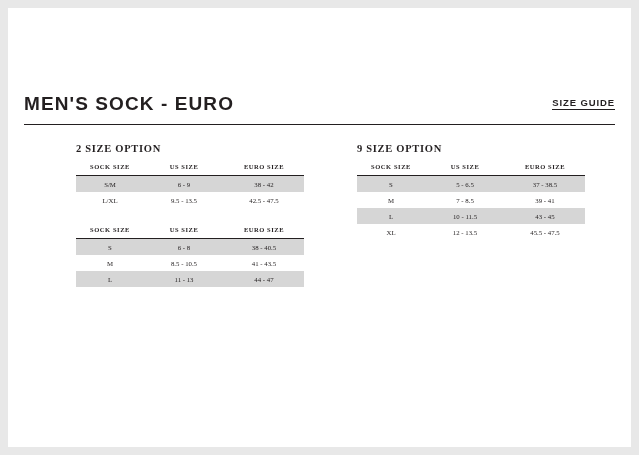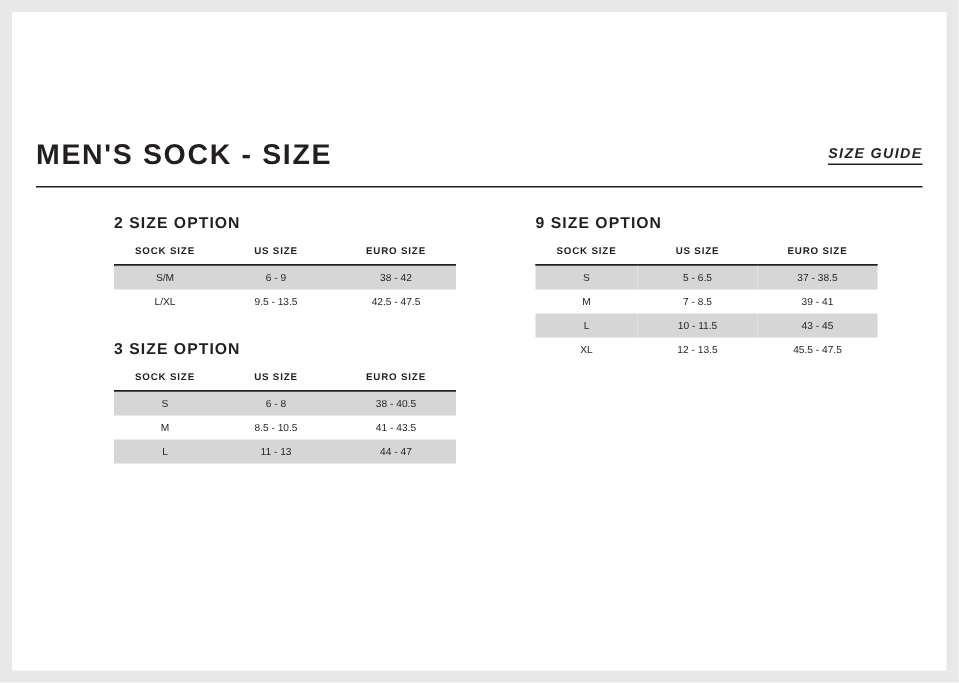--- a/index.html
+++ b/index.html
@@ -36,28 +36,28 @@
     color: #231f20;
   }
   .size-guide {
     font-size: 9.5px;
     font-weight: bold;
     letter-spacing: 0.9px;
     color: #231f20;
     border-bottom: 1px solid #231f20;
     padding-bottom: 1px;
     margin-bottom: 5px;
-    font-style: italic;
   }
   .columns {
     position: absolute;
     left: 16px;
     top: 135px;
     width: 591px;
     display: flex;
+    font-family: Liberation Serif, serif;
   }
   .col { width: 295px; }
   .block { margin-bottom: 18px; }
   .block-title {
     font-size: 10.5px;
     font-weight: bold;
     letter-spacing: 0.7px;
     color: #231f20;
     margin-bottom: 9px;
     padding-left: 52px;
@@ -90,21 +90,21 @@
   th.c3, td.c3 { width: 80px; }
   .col-right .block-title { padding-left: 38px; }
   .col-right table { margin-left: 38px; }
 </style>
 </head>
 <body>
 
 <div class="page">
 
   <div class="header">
-    <div class="title">MEN'S SOCK - SIZE</div>
+    <div class="title">MEN'S SOCK - EURO</div>
     <div class="size-guide">SIZE GUIDE</div>
   </div>
 
   <div class="columns">
 
     <div class="col col-left">
 
       <div class="block">
         <div class="block-title">2 SIZE OPTION</div>
         <table>
@@ -124,21 +124,20 @@
             <tr>
               <td class="c1">L/XL</td>
               <td class="c2">9.5 - 13.5</td>
               <td class="c3">42.5 - 47.5</td>
             </tr>
           </tbody>
         </table>
       </div>
 
       <div class="block">
-        <div class="block-title">3 SIZE OPTION</div>
         <table>
           <thead>
             <tr>
               <th class="c1">SOCK SIZE</th>
               <th class="c2">US SIZE</th>
               <th class="c3">EURO SIZE</th>
             </tr>
           </thead>
           <tbody>
             <tr class="shaded">

